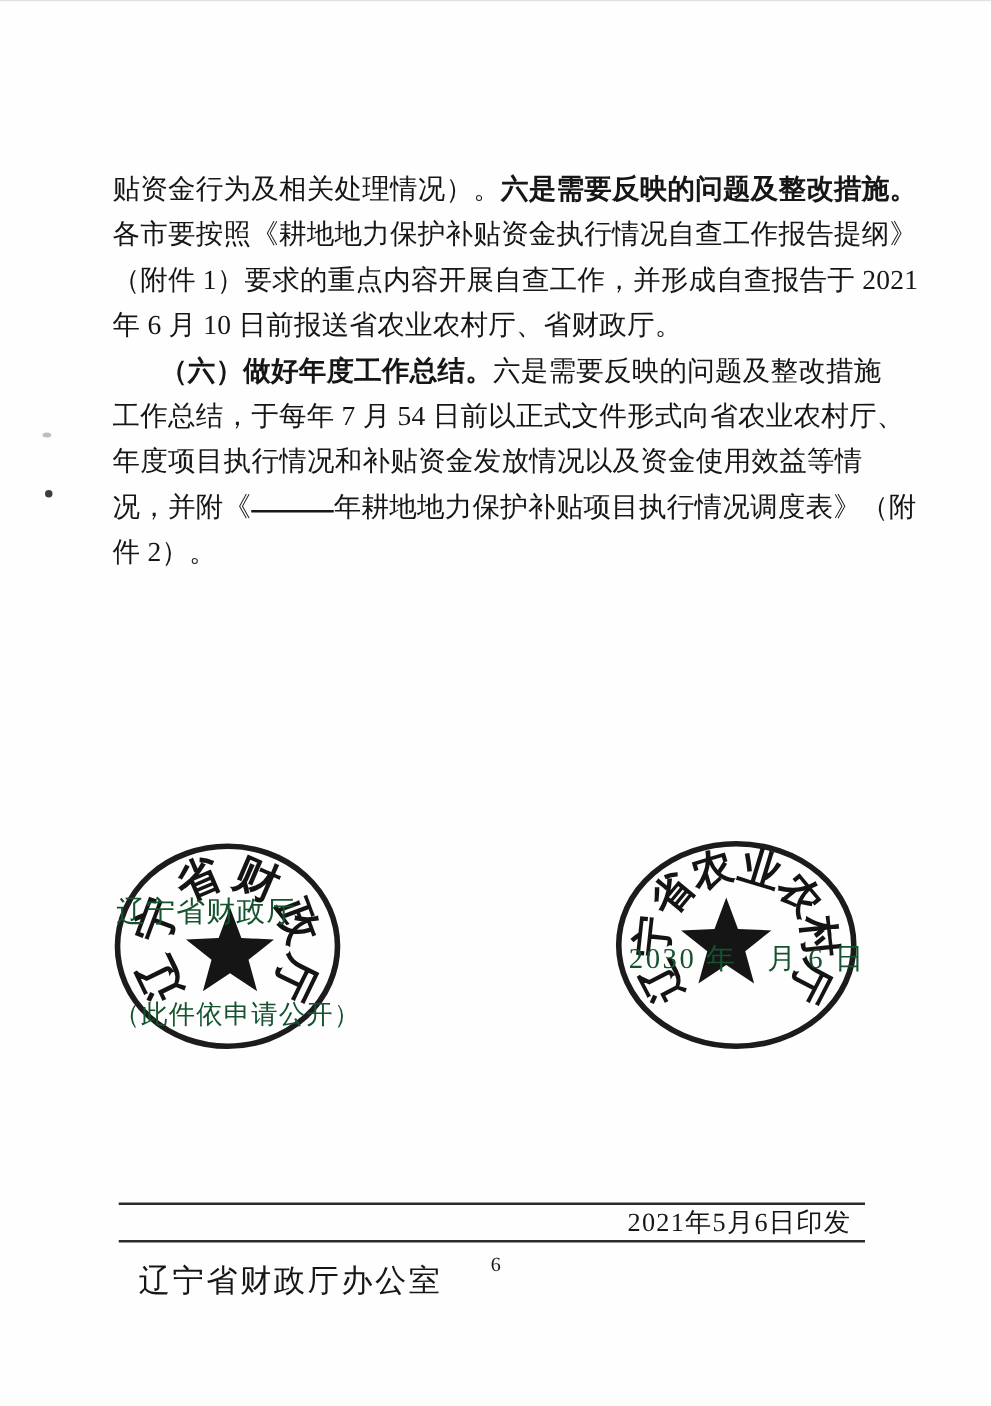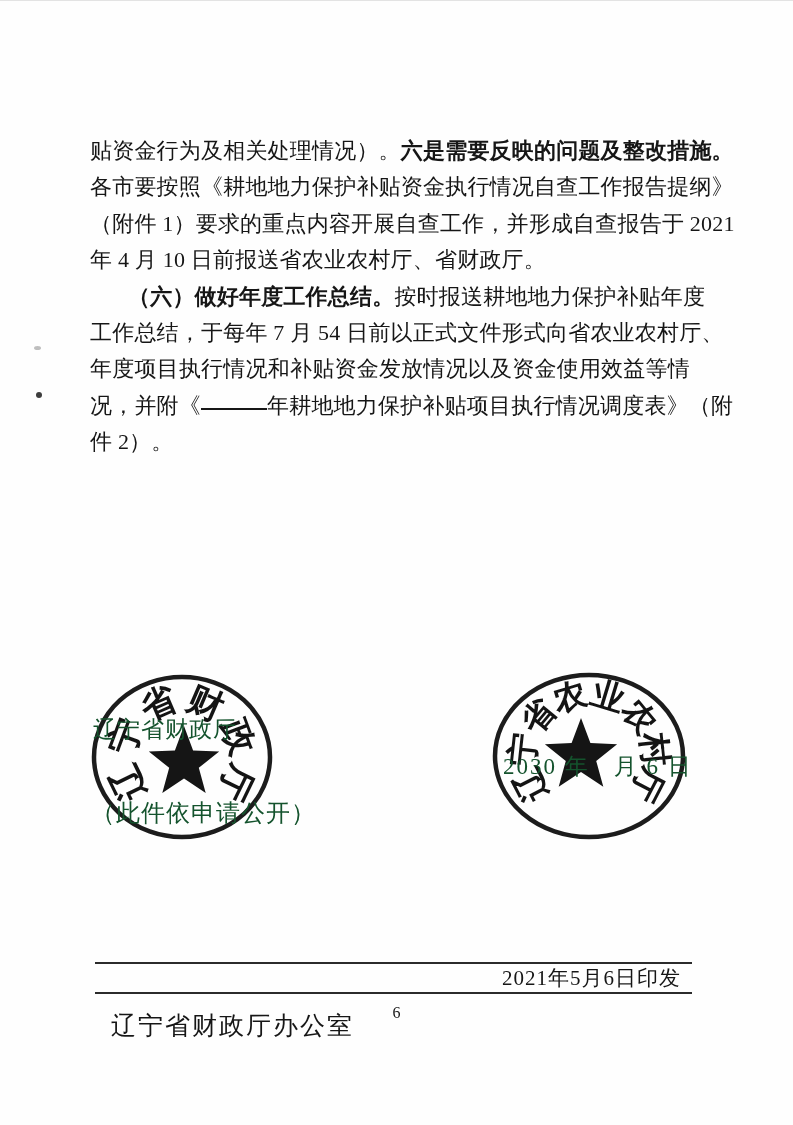--- a/index.html
+++ b/index.html
@@ -18,21 +18,21 @@
          margin-bottom:3px;vertical-align:baseline;}
   
   .stamp-svg{position:absolute;overflow:visible;}
   #left-stamp-svg{left:82px;top:666px;}
   #right-stamp-svg{left:489px;top:668px;}
   .seal-ring{fill:none;stroke:#1c1c1c;stroke-width:4.5px;}
   .seal-star{fill:#151515;}
   .seal-char{fill:#141414;font-family:"Liberation Serif","DejaVu Serif",serif;font-weight:bold;}
   .overlay-text{position:absolute;font-size:22px;letter-spacing:1px;color:#14532d;white-space:nowrap;}
   #left-agency{left:93px;top:714px;font-size:23px;}
-  #left-note{left:91px;top:797px;font-size:24px;}
+  #left-note{left:91px;top:797px;font-size:21px;}
   #right-agency{left:476px;top:712px;font-size:23px;}
   #right-date{left:503px;top:751px;font-size:23px;letter-spacing:2px;}
   .date-gap{display:inline-block;width:24px;}
   
   .rule{position:absolute;left:95px;width:597px;height:2px;background:#2b2b2b;}
   #rule-top{top:962px;}
   #rule-bottom{top:992px;}
   #footer-issuer{position:absolute;left:111px;top:1012px;height:16px;line-height:28px;
                  font-size:25px;letter-spacing:2px;}
   #footer-date{position:absolute;right:112px;top:964px;height:28px;line-height:28px;
@@ -46,22 +46,22 @@
 </head>
 <body>
 
 <div id="page">
   <div class="scan-edge"></div>
 
   <div id="body-text">
       <div class="tline"><span>贴资金行为及相关处理情况）。</span><span class="b">六是需要反映的问题及整改措施。</span></div>
       <div class="tline"><span>各市要按照《耕地地力保护补贴资金执行情况自查工作报告提纲》</span></div>
       <div class="tline"><span>（附件 1）要求的重点内容开展自查工作，并形成自查报告于 2021</span></div>
-      <div class="tline last"><span>年 4 月 10 日前报送省农业农村厅、省财政厅。</span></div>
-      <div class="tline indent"><span class="b">（六）做好年度工作总结。</span><span>按时报送耕地地力保护补贴年度</span></div>
+      <div class="tline last"><span>年 6 月 10 日前报送省农业农村厅、省财政厅。</span></div>
+      <div class="tline indent"><span class="b">（六）做好年度工作总结。</span><span>六是需要反映的问题及整改措施</span></div>
       <div class="tline"><span>工作总结，于每年 7 月 54 日前以正式文件形式向省农业农村厅、</span></div>
       <div class="tline"><span>年度项目执行情况和补贴资金发放情况以及资金使用效益等情</span></div>
       <div class="tline"><span>况，并附《</span><span class="blank"></span><span>年耕地地力保护补贴项目执行情况调度表》（附</span></div>
       <div class="tline last"><span>件 2）。</span></div>
     </div>
 
   <div class="speck" id="speck-1"></div>
   <div class="speck" id="speck-2"></div>
 
   <svg id="left-stamp-svg" class="stamp-svg" width="200" height="184">

